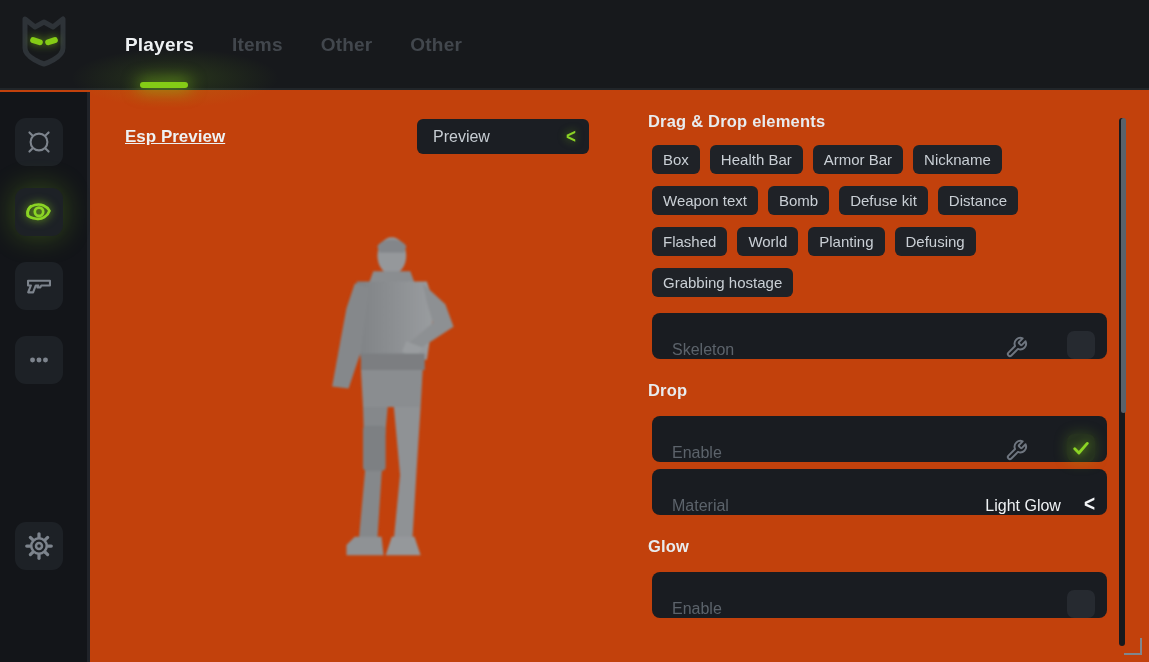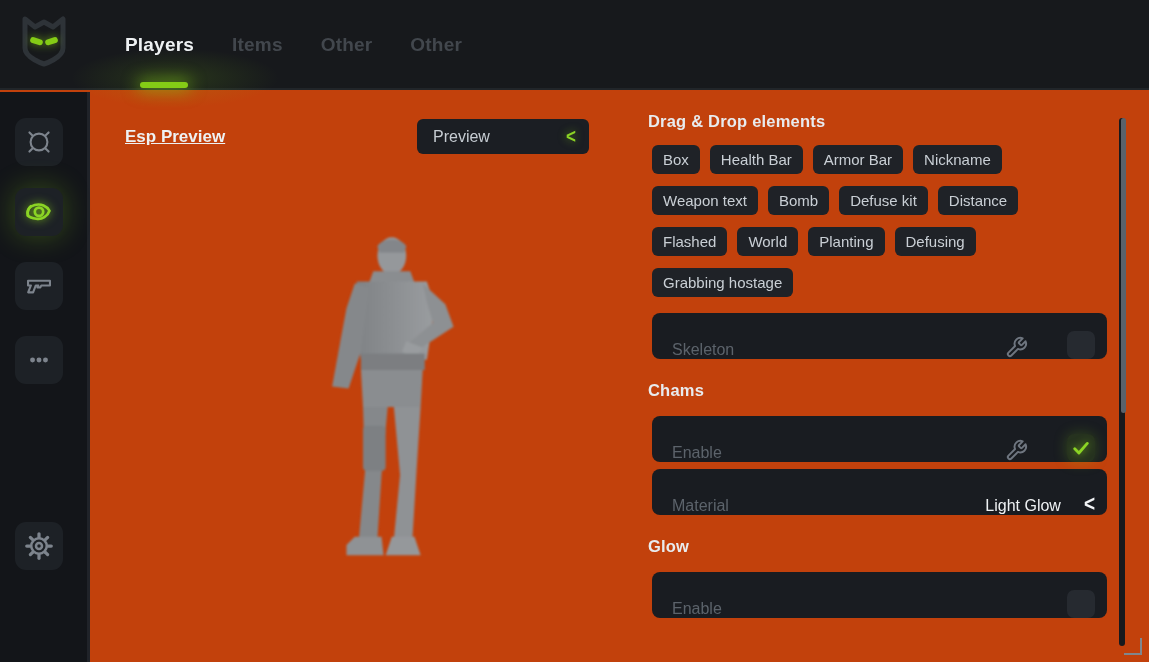--- a/index.html
+++ b/index.html
@@ -247,21 +247,21 @@
     <div class="row">
       <span class="label">Skeleton</span>
       <span class="wrench">
         <svg width="23" height="23" viewBox="0 0 24 24" fill="none" stroke="#6f7680" stroke-width="2" stroke-linecap="round" stroke-linejoin="round">
           <path d="M14.7 6.3a1 1 0 0 0 0 1.4l1.6 1.6a1 1 0 0 0 1.4 0l3.77-3.77a6 6 0 0 1-7.94 7.94l-6.91 6.91a2.12 2.12 0 0 1-3-3l6.91-6.91a6 6 0 0 1 7.94-7.94l-3.76 3.76z"></path>
         </svg>
       </span>
       <span class="checkbox"></span>
     </div>
 
-    <h3 class="sec-title">Chams</h3>
+    <h3 class="sec-title">Drop</h3>
 
     <div class="row">
       <span class="label">Enable</span>
       <span class="wrench">
         <svg width="23" height="23" viewBox="0 0 24 24" fill="none" stroke="#6f7680" stroke-width="2" stroke-linecap="round" stroke-linejoin="round">
           <path d="M14.7 6.3a1 1 0 0 0 0 1.4l1.6 1.6a1 1 0 0 0 1.4 0l3.77-3.77a6 6 0 0 1-7.94 7.94l-6.91 6.91a2.12 2.12 0 0 1-3-3l6.91-6.91a6 6 0 0 1 7.94-7.94l-3.76 3.76z"></path>
         </svg>
       </span>
       <span class="checkbox checked">
         <span>

